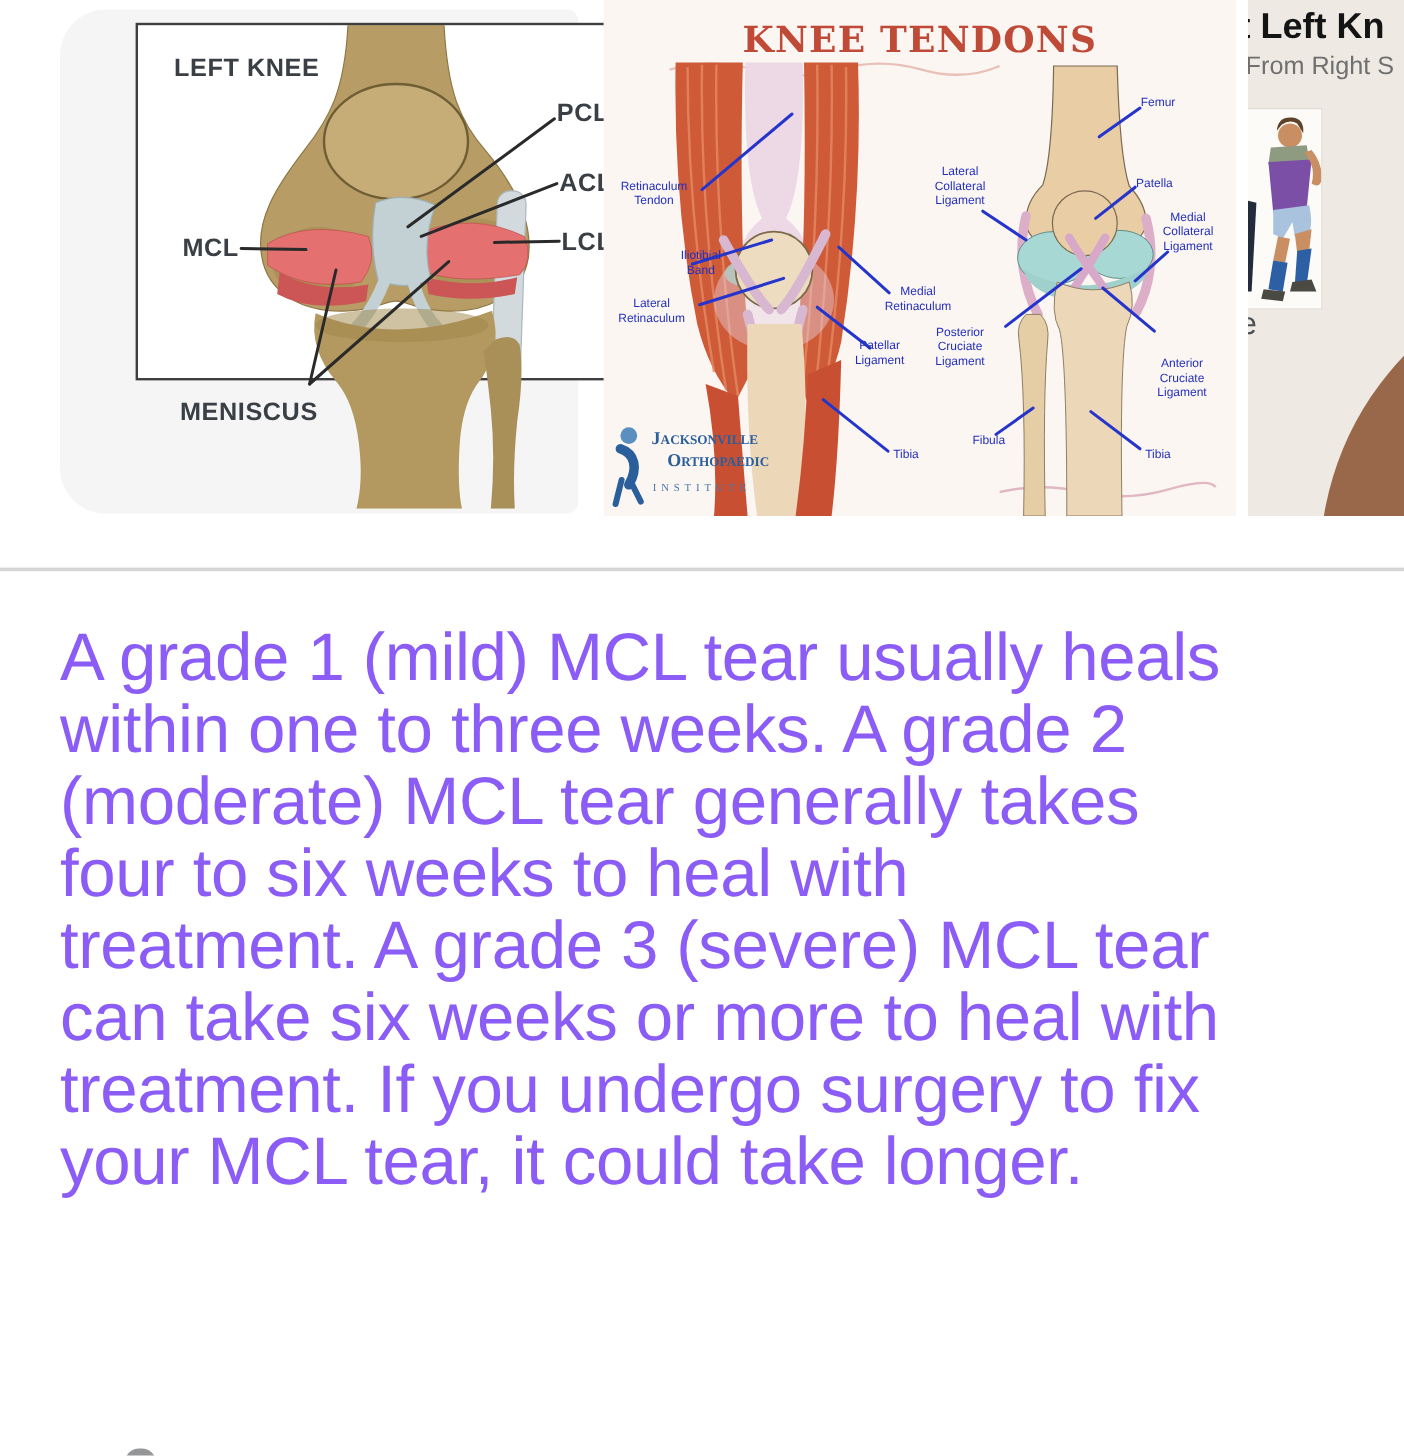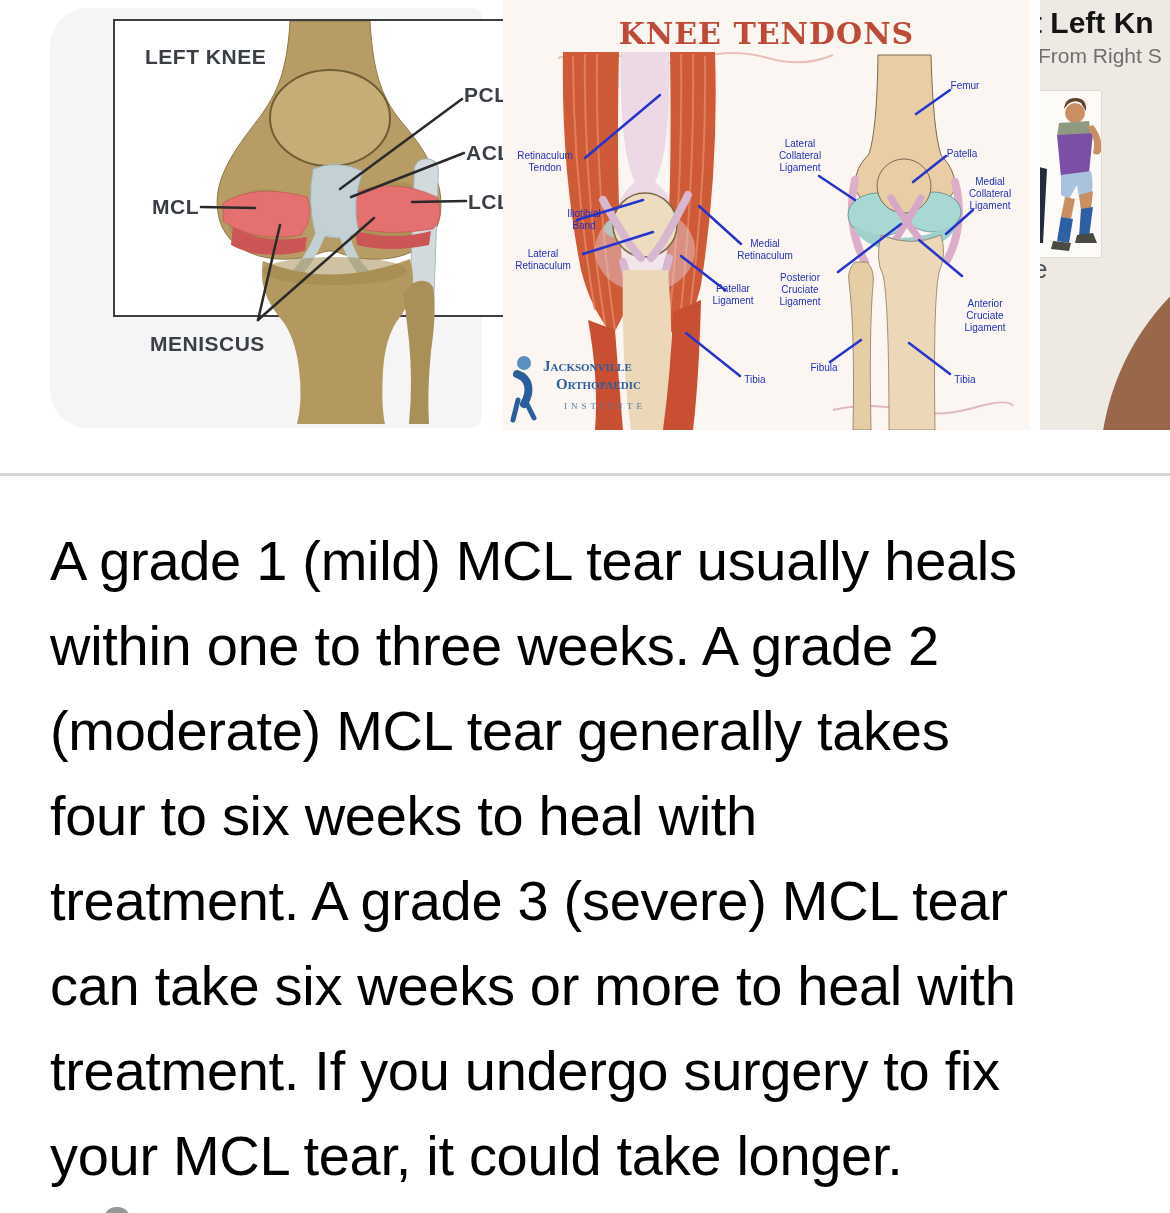--- a/index.html
+++ b/index.html
@@ -22,43 +22,43 @@
           background:#fbf6f2; overflow:hidden; }
   .img2-title { position:absolute; left:0; top:16px; width:527px; text-align:center;
                 font-family:"DejaVu Serif", serif; font-weight:bold; font-size:30px;
                 color:#c04a38; letter-spacing:1px; }
   .lbl2 { position:absolute; color:#2330bd; font-weight:normal; font-size:10px;
           line-height:12px; text-align:center; white-space:pre-line;
           transform:translateX(-50%); }
   .logo-text { position:absolute; color:#2b5f9b; font-family:Liberation Serif, serif;
                font-variant:small-caps; font-weight:bold; font-size:15px; line-height:17px; }
   .logo-inst { font-variant:normal; font-size:9px; letter-spacing:4px; color:#4a7ab0;
-               font-weight:normal;margin-left:20px; }
+               font-weight:normal; }
 
   
   .img3 { position:absolute; left:1040px; top:0; width:130px; height:430px;
           background:#eeeae3; overflow:hidden; }
   .img3-title { position:absolute; left:-8px; top:6px; font-size:30px; font-weight:bold;
                 color:#141414; white-space:nowrap; }
   .img3-sub { position:absolute; left:-2px; top:44px; font-size:21px; color:#6f6f6f;
               white-space:nowrap; }
   .photo-box { position:absolute; left:-6px; top:90px; width:68px; height:168px;
                background:#fcfbf7; border:1px solid #e0dcd2; overflow:hidden; }
   .img3-frag { position:absolute; left:-7px; top:254px; font-size:26px; color:#4a4f55; }
   .brown-circle { position:absolute; left:60px; top:220px; width:500px; height:500px;
                   border-radius:50%; background:#99684a; }
 
   
   .divider { position:absolute; left:0; top:473px; width:1170px; height:3px;
              background:#d5d5d5; }
 
   
   .answer { position:absolute; left:50px; top:518px; width:1120px;
-            font-size:56px; line-height:85px; letter-spacing:-0.3px;
-            color:#000000; white-space:pre-line; }
+            font-size:56px; line-height:60px; letter-spacing:-0.3px;
+            color:#8b5cf6; white-space:pre-line; }
 
   
   .next-line-fragment { position:absolute; left:104px; top:1207px; width:26px;
                         height:14px; background:#3c4043; opacity:.55;
                         border-radius:12px 12px 0 0; }
 </style>
 </head>
 <body>
 
 <div class="strip">

